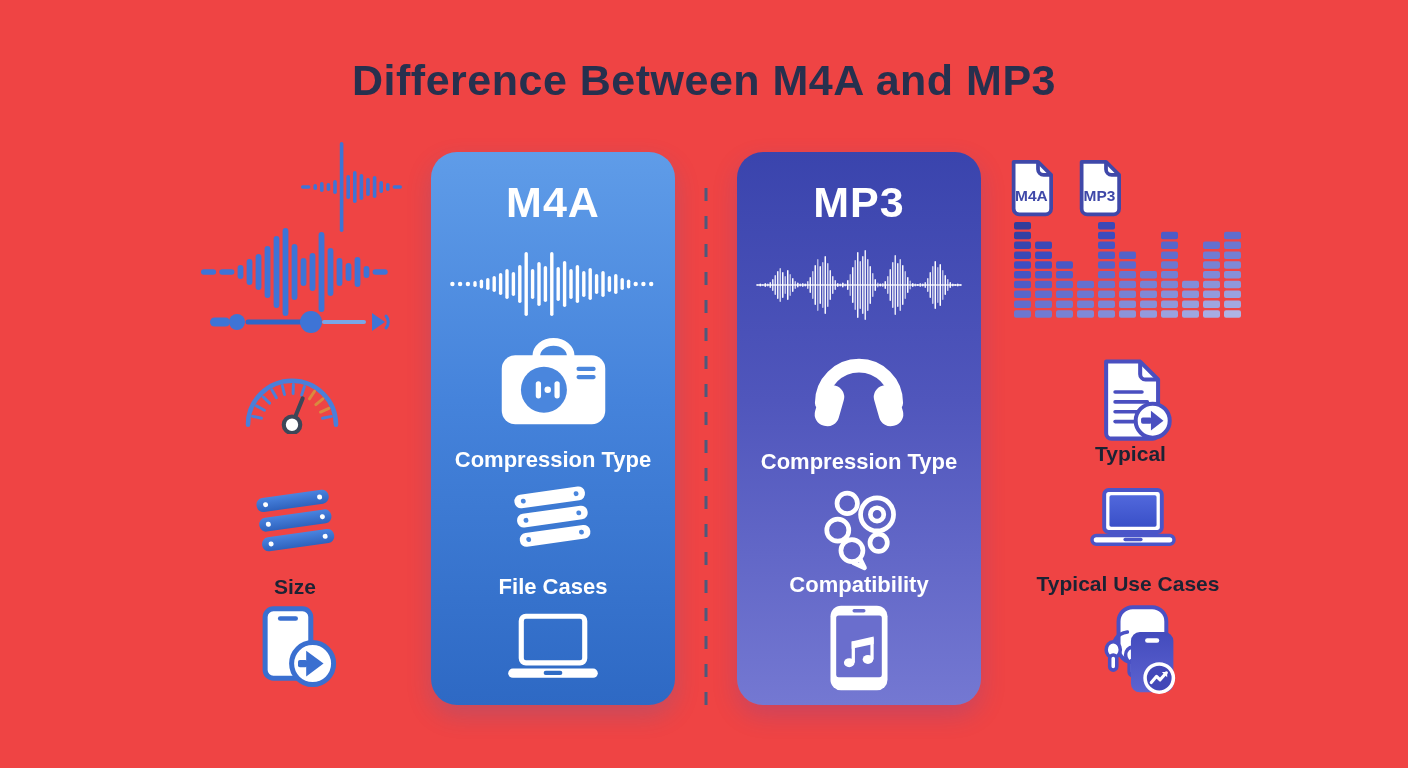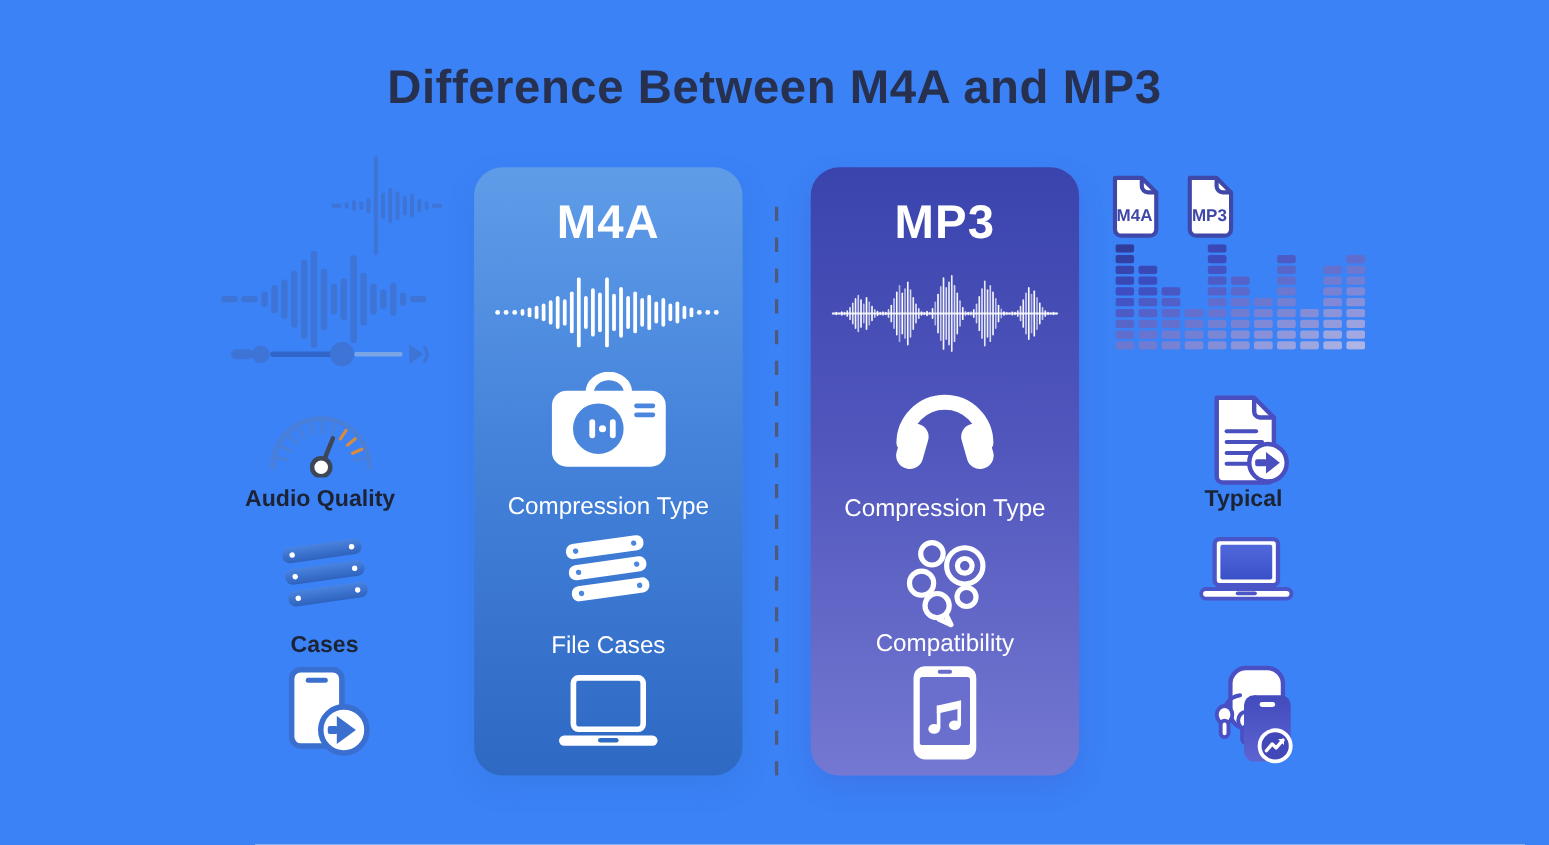--- a/index.html
+++ b/index.html
@@ -1,30 +1,30 @@
 <!DOCTYPE html>
 <html><head>
 <meta charset="utf-8">
 <style>
   *{margin:0;padding:0;box-sizing:border-box}
   html,body{background:#fdfdfd}
   body{font-family:"Liberation Sans",sans-serif}
-  .stage{position:relative;width:1408px;height:768px;background:#3b82f6;overflow:hidden}
+  .stage{position:relative;width:1408px;height:768px;background:#ef4444;overflow:hidden}
   .abs{position:absolute}
   .title{position:absolute;top:56px;left:0;width:1408px;text-align:center;
          font-size:43px;font-weight:bold;color:#27304e;letter-spacing:.5px}
   .label{position:absolute;font-weight:bold;color:#1b2334;font-size:21px;text-align:center}
   .card{position:absolute;top:152px;width:244px;height:553px;border-radius:26px;
         display:flex;flex-direction:column;align-items:center;color:#fff}
   .card-m4a{left:431px;background:linear-gradient(180deg,#5f9ce8 0%,#4583db 45%,#2e69c4 100%);
             box-shadow:0 10px 24px rgba(46,105,196,.22)}
   .card-mp3{left:737px;background:linear-gradient(180deg,#3a44ad 0%,#5056bc 45%,#7478d2 100%);
             box-shadow:0 10px 24px rgba(70,75,190,.22)}
   .ctitle{font-size:43px;font-weight:bold;letter-spacing:1px;margin-top:26px;line-height:48px}
-  .crow{font-size:22px;font-weight:normal;line-height:27px}
+  .crow{font-size:22px;font-weight:bold;line-height:27px}
   .m4a-wave{margin-top:26px}.m4a-cam{margin-top:22px}.m4a-row1{margin-top:16px}
   .m4a-srv{margin-top:10px}.m4a-row2{margin-top:14px}.m4a-lap{margin-top:12px}
   .mp3-wave{margin-top:24px}.mp3-head{margin-top:12px}.mp3-row1{margin-top:16px}
   .mp3-mol{margin-top:8px}.mp3-row2{}.mp3-phone{margin-top:6px}
 </style>
 </head>
 <body>
 
 <div class="stage">
 
@@ -91,21 +91,20 @@
     </g>
     <g stroke="#d98a3f" stroke-width="3.2" stroke-linecap="round">
       <line x1="84.6" y1="27.5" x2="79" y2="35.8"></line>
         <line x1="93.7" y1="35.7" x2="86" y2="42.1"></line>
       <line x1="100.2" y1="46.1" x2="91.1" y2="50.2"></line>
     </g>
     <line x1="60" y1="64" x2="71.6" y2="35.3" stroke="#3d4758" stroke-width="4.5" stroke-linecap="round"></line>
     <circle cx="60" cy="64" r="9" fill="#fff" stroke="#3d4758" stroke-width="4.5"></circle>
   </svg>
 
-  <div class="label" style="left:196px;top:442px;width:190px">Audio Quality</div>
 
   <svg class="abs" style="left:253px;top:486px" width="86" height="78" viewBox="0 0 104 92">
     <defs>
         <linearGradient id="sgrad" x1="0" y1="0" x2="0" y2="1">
       <stop offset="0" stop-color="#4a84e0"></stop>
           <stop offset="1" stop-color="#2e62bd"></stop>
         </linearGradient>
       </defs>
     <g transform="rotate(-8 52 46)">
       <rect x="8" y="8" width="88" height="17" rx="8" fill="url(#sgrad)"></rect>
@@ -115,21 +114,21 @@
           <circle cx="19" cy="16.5" r="3"></circle>
           <circle cx="85" cy="16.5" r="3"></circle>
       <circle cx="19" cy="40.5" r="3"></circle>
           <circle cx="85" cy="40.5" r="3"></circle>
       <circle cx="19" cy="64.5" r="3"></circle>
           <circle cx="85" cy="64.5" r="3"></circle>
         </g>
     </g>
   </svg>
 
-  <div class="label" style="left:220px;top:575px;width:150px">Cases</div>
+  <div class="label" style="left:220px;top:575px;width:150px">Size</div>
 
   <svg class="abs" style="left:256px;top:604px" width="84" height="90" viewBox="0 0 92 96">
     <rect x="10" y="4" width="50" height="76" rx="9" fill="#fff" stroke="#3a6fd0" stroke-width="5.5"></rect>
     <rect x="24" y="12" width="22" height="5" rx="2.5" fill="#3a6fd0"></rect>
     <circle cx="62" cy="64" r="23" fill="#fff" stroke="#3a6fd0" stroke-width="5.5"></circle>
     <rect x="46" y="60" width="10" height="8" rx="2" fill="#3a6fd0"></rect>
     <path d="M55,50 L55,78 L74,64 Z" fill="#3a6fd0"></path>
   </svg>
 
   <div class="card card-m4a">
@@ -442,20 +441,21 @@
       <stop offset="0" stop-color="#5168dc"></stop>
           <stop offset="1" stop-color="#3a50c8"></stop>
         </linearGradient>
       </defs>
     <rect x="22" y="4" width="66" height="48" rx="5" stroke="#4a55c8" stroke-width="4.5" fill="#fff"></rect>
     <rect x="28" y="10" width="54" height="36" rx="2" fill="url(#lapgrad)"></rect>
     <rect x="8" y="56" width="94" height="10" rx="5" stroke="#4a55c8" stroke-width="4" fill="#fff"></rect>
     <rect x="44" y="58.5" width="22" height="4" rx="2" fill="#4a55c8"></rect>
   </svg>
 
+  <div class="label" style="left:1018px;top:572px;width:220px">Typical Use Cases</div>
 
   <svg class="abs" style="left:1092px;top:602px" width="92" height="92" viewBox="0 0 104 104">
     <defs>
         <linearGradient id="pgrad" x1="0" y1="0" x2="0" y2="1">
       <stop offset="0" stop-color="#434bbd"></stop>
           <stop offset="1" stop-color="#5d63d0"></stop>
         </linearGradient>
       </defs>
     <rect x="30" y="6" width="54" height="62" rx="16" stroke="#4a50c4" stroke-width="4.5" fill="#fff"></rect>
     <path d="M40,34 C28,36 22,44 25,56" stroke="#4a50c4" stroke-width="4" fill="none" stroke-linecap="round"></path>

